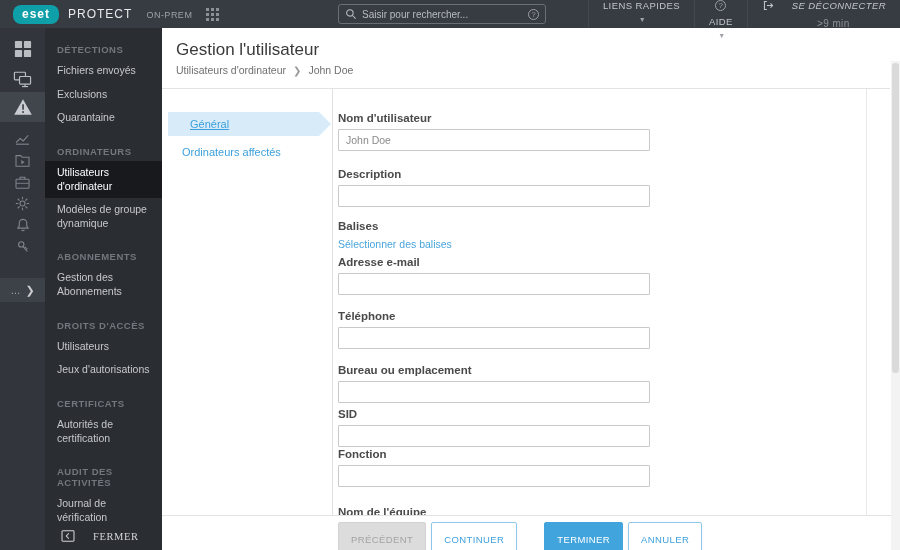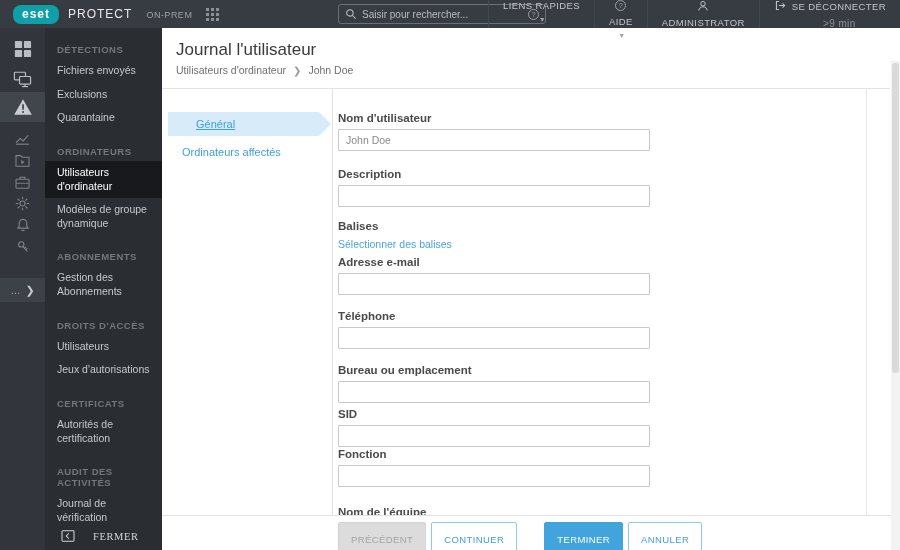--- a/index.html
+++ b/index.html
@@ -13,21 +13,21 @@
   .product-name { color:#e8e9ea; font-size:12px; letter-spacing:1px; margin-left:9px; }
   .product-edition { color:#9ea1a6; font-size:9px; letter-spacing:0.5px; margin-left:14px; margin-top:2px; }
   .apps-grid { margin-left:14px; display:grid; grid-template-columns:repeat(3,3px); grid-template-rows:repeat(3,3px); gap:2px; cursor:pointer; }
   .apps-grid i { background:#8d9095; width:3px; height:3px; display:block; }
   .search-wrap { position:absolute; left:338px; top:4px; width:208px; height:20px; border:1px solid #6a6e75; border-radius:3px; display:flex; align-items:center; padding:0 6px; }
   .search-wrap input { flex:1; background:transparent; border:none; outline:none; color:#b9bcc0; font-size:10px; font-family:"Liberation Sans",sans-serif; }
   .search-wrap input::placeholder { color:#b9bcc0; }
   .tb-right { position:absolute; right:0; top:0; height:28px; display:flex; align-items:stretch; }
   .tb-item { display:flex; align-items:center; gap:5px; padding:0 14px; border-left:1px solid #43474e; color:#c3c5c8; font-size:9.5px; letter-spacing:0.4px; cursor:pointer;flex-direction:column; }
   .tb-logout { display:flex; flex-direction:column; justify-content:center; }
-  .tb-logout .row1 { display:flex; align-items:flex-end; gap:5px; }
+  .tb-logout .row1 { display:flex; align-items:center; gap:17px;font-style:italic; }
   .tb-logout .sub { color:#8e9196; font-size:10px; margin-left:19px; margin-top:1px; }
   .chev { font-size:7px; color:#9ea1a6; margin-left:2px; }
   .help-circ { width:11px; height:11px; border:1px solid #9ea1a6; border-radius:50%; color:#9ea1a6; font-size:8px; display:flex; align-items:center; justify-content:center; }
 
   
   .rail { position:absolute; left:0; top:28px; width:45px; height:522px; background:#32363c; z-index:20; }
   .rail-slot { position:absolute; left:0; width:45px; display:flex; align-items:center; justify-content:center; cursor:pointer; }
   .rail-slot.active { background:#41454c; }
   .rail-slot svg { display:block; }
   .rail-more { position:absolute; left:0; top:250px; width:45px; height:24px; background:#3d4148; display:flex; align-items:center; justify-content:center; gap:4px; color:#c9cbce; cursor:pointer; }
@@ -42,21 +42,21 @@
   .menu-close { position:absolute; left:0; bottom:8px; width:117px; display:flex; align-items:center; gap:18px; padding-left:16px; color:#d3d5d7; font-size:10.5px; letter-spacing:0.6px; cursor:pointer;font-family:Liberation Serif, serif; }
 
   
   .main { position:absolute; left:162px; top:28px; width:738px; height:522px; background:#fff; }
   .page-title { position:absolute; left:14px; top:12px; font-size:17px; color:#3a3a3a; }
   .breadcrumb { position:absolute; left:14px; top:36px; font-size:10.5px; color:#6f6f6f; display:flex; align-items:center; gap:7px; }
   .breadcrumb .bc-sep { color:#9a9a9a; font-size:10px; }
   .hdr-divider { position:absolute; left:0; top:60px; width:728px; height:1px; background:#e3e3e3; }
 
   .tabcol-divider { position:absolute; left:170px; top:61px; width:1px; height:461px; background:#e0e0e0; }
-  .tab-arrow { position:absolute; left:6px; top:84px; width:163px; height:24px; background:#d8ebf9; display:flex; align-items:center; padding-left:28px; clip-path:polygon(0 0, calc(100% - 12px) 0, 100% 50%, calc(100% - 12px) 100%, 0 100%); cursor:pointer; }
+  .tab-arrow { position:absolute; left:6px; top:84px; width:163px; height:24px; background:#d8ebf9; display:flex; align-items:center; padding-left:22px; clip-path:polygon(0 0, calc(100% - 12px) 0, 100% 50%, calc(100% - 12px) 100%, 0 100%); cursor:pointer; }
   .tab-arrow span { color:#3da0dc; font-size:11px; text-decoration:underline; }
   .tab-plain { position:absolute; left:20px; top:118px; color:#3da0dc; font-size:11px; cursor:pointer; }
 
   .form-right-border { position:absolute; left:704px; top:61px; width:1px; height:426px; background:#e8e8e8; }
 
   .field { position:absolute; left:176px; width:312px; }
   .field-label { font-size:11.5px; font-weight:bold; color:#4a4a4a; }
   .field input { margin-top:5px; width:312px; height:22px; border:1px solid #c9c9c9; border-radius:1px; font-size:10.5px; color:#8a8a8a; padding:0 7px; font-family:"Liberation Sans",sans-serif; outline:none; background:#fff; }
   .field .link { display:inline-block; margin-top:6px; color:#4aa6dd; font-size:10.5px; cursor:pointer; }
 
@@ -107,29 +107,20 @@
 
     <div class="tb-right">
       <div class="tb-item">
         <span>LIENS RAPIDES</span>
         <span class="chev">▼</span>
       </div>
       <div class="tb-item">
         <span class="help-circ">?</span>
         <span>AIDE</span>
         <span class="chev">▼</span>
-      </div>
-      <div class="tb-item">
-        <span style="display:flex;">
-          <svg width="12" height="12" viewBox="0 0 16 16">
-              <circle cx="8" cy="5" r="3" fill="none" stroke="#c3c5c8" stroke-width="1.3"></circle>
-              <path d="M2.5 14c0-3 2.5-5 5.5-5s5.5 2 5.5 5" fill="none" stroke="#c3c5c8" stroke-width="1.3"></path>
-            </svg>
-        </span>
-        <span>ADMINISTRATOR</span>
       </div>
       <div class="tb-item tb-logout">
         <div class="row1">
           <span style="display:flex;">
             <svg width="13" height="13" viewBox="0 0 16 16">
                 <path d="M6 3H3v10h3" fill="none" stroke="#c3c5c8" stroke-width="1.3"></path>
                 <line x1="6" y1="8" x2="13" y2="8" stroke="#c3c5c8" stroke-width="1.3"></line>
                 <path d="M10.5 5.5L13 8l-2.5 2.5" fill="none" stroke="#c3c5c8" stroke-width="1.3"></path>
               </svg>
           </span>
@@ -235,21 +226,21 @@
         <svg width="14" height="12" viewBox="0 0 16 14">
             <rect x="1" y="1" width="14" height="12" rx="1" fill="none" stroke="#d3d5d7" stroke-width="1.2"></rect>
             <path d="M9 4L6 7l3 3" fill="none" stroke="#d3d5d7" stroke-width="1.2"></path>
           </svg>
       </span>
       <span>FERMER</span>
     </div>
   </div>
 
   <div class="main">
-    <div class="page-title">Journal l'utilisateur</div>
+    <div class="page-title">Gestion l'utilisateur</div>
     <div class="breadcrumb">
       <span>Utilisateurs d'ordinateur</span>
       <span class="bc-sep">❯</span>
       <span>John Doe</span>
     </div>
     <div class="hdr-divider"></div>
     <div class="tabcol-divider"></div>
     <div class="form-right-border"></div>
 
     <div class="tab-arrow">

